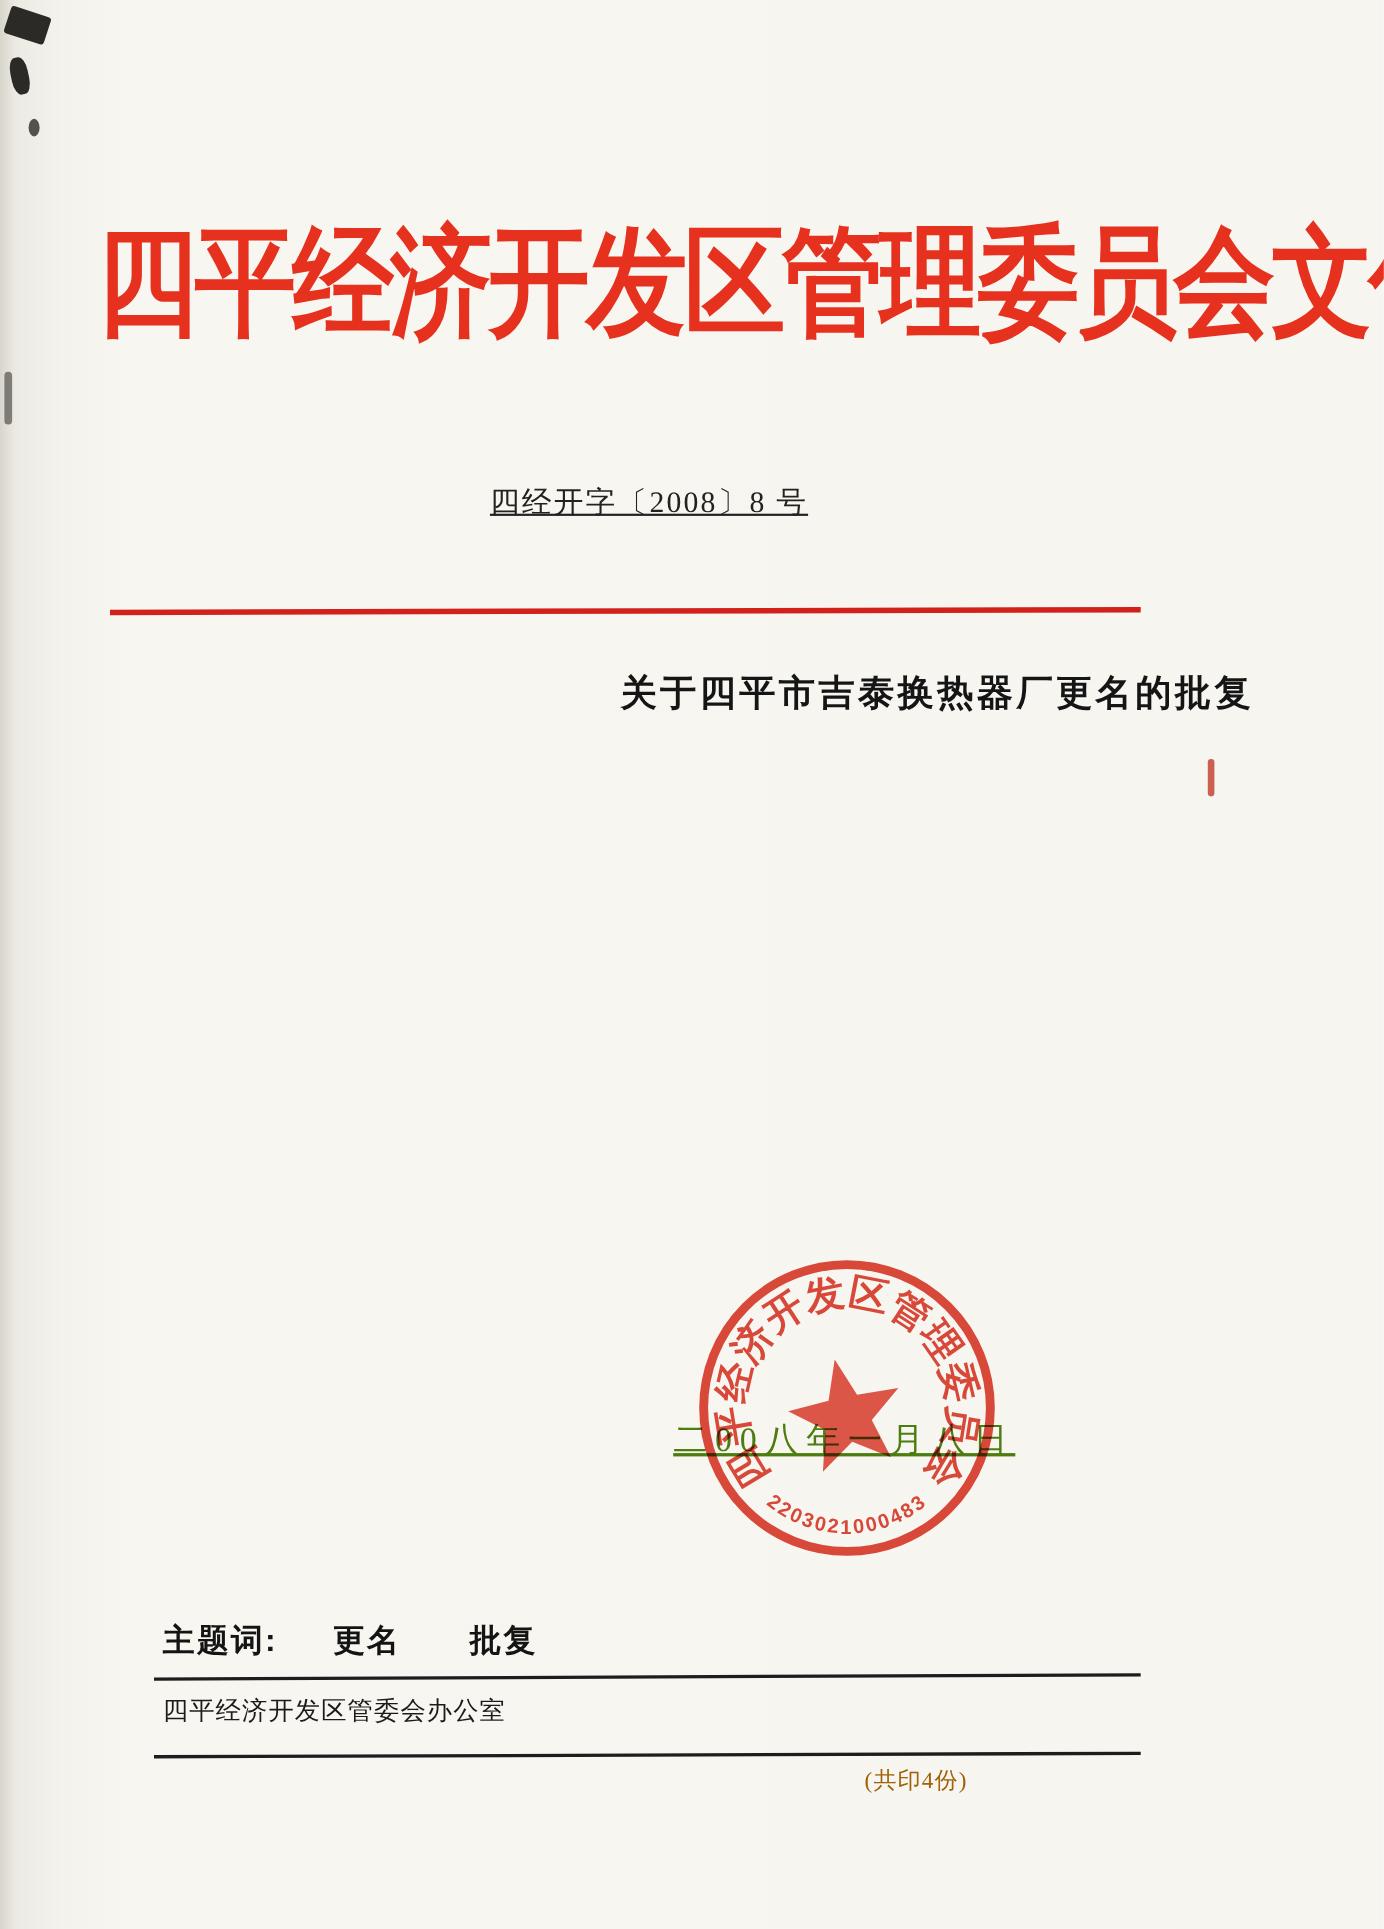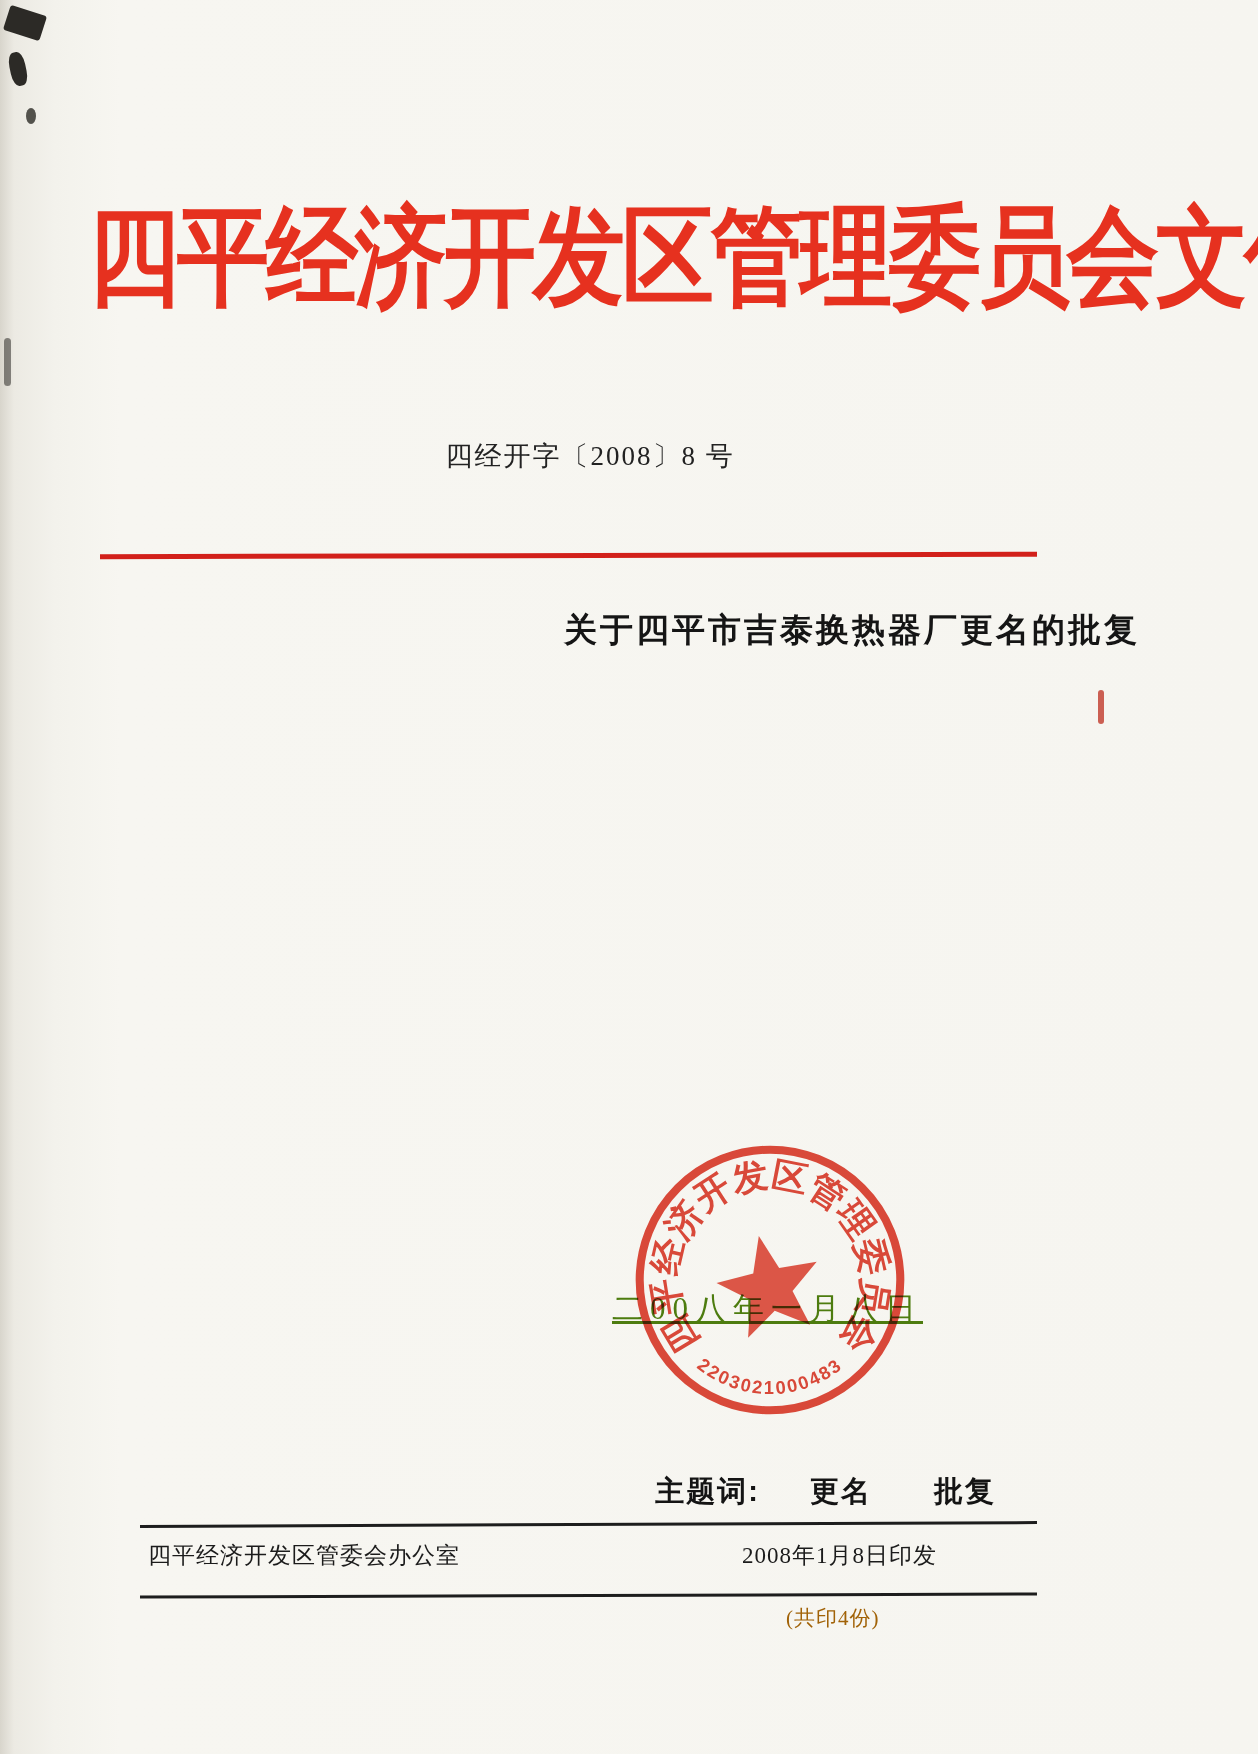--- a/index.html
+++ b/index.html
@@ -12,21 +12,21 @@
   .page{position:absolute;inset:0;}
   .red-header{
     position:absolute;left:88px;top:186px;width:956px;height:142px;
     font-family:"Liberation Serif","DejaVu Serif",serif;
     font-weight:bold;font-size:92px;line-height:142px;letter-spacing:-3px;
     text-align:center;white-space:nowrap;
     transform:scaleY(1.18);transform-origin:center;
   }
   .doc-number{
     position:absolute;left:0;top:438px;width:1180px;
-    text-align:center;font-size:27px;letter-spacing:2px;color:#222;
+    text-align:center;font-size:27px;letter-spacing:2px;color:#222;text-decoration:underline;
   }
   .red-rule{
     position:absolute;left:100px;top:553px;width:937px;height:5px;
     transform:rotate(-0.15deg);
   }
   .doc-title{
     position:absolute;left:0;top:608px;width:1140px;text-align:right;
     font-family:"Liberation Sans","DejaVu Sans",sans-serif;
     font-weight:bold;font-size:33px;letter-spacing:3px;color:#151515;
   }
@@ -41,21 +41,21 @@
     position:absolute;left:612px;top:1288px;
     font-size:31px;letter-spacing:7px;color:#4d7c0f;white-space:nowrap;text-decoration:underline;
   }
   .seal-wrap{
     position:absolute;left:630px;top:1140px;width:280px;height:280px;
     mix-blend-mode:multiply;opacity:0.9;
   }
   .keywords-row{
     position:absolute;left:148px;top:1472px;width:900px;
     font-family:"Liberation Sans","DejaVu Sans",sans-serif;
-    font-weight:bold;font-size:29px;letter-spacing:2px;color:#141414;text-align:right;
+    font-weight:bold;font-size:29px;letter-spacing:2px;color:#141414;
   }
   .kw{margin-right:52px;}
   .kw-label{margin-right:40px;}
   .black-rule{
     position:absolute;left:140px;width:897px;height:3px;background:#1d1d1d;
   }
   .rule-a{top:1523px;transform:rotate(-0.25deg);}
   .rule-b{top:1594px;transform:rotate(-0.2deg);}
   .footer-row{
     position:absolute;left:148px;top:1540px;width:889px;
@@ -117,20 +117,19 @@
   <div class="keywords-row">
     <span class="kw-label">主题词:</span>
     <span class="kw">更名</span>
     <span class="kw">批复</span>
   </div>
 
   <div class="black-rule rule-a"></div>
 
   <div class="footer-row">
     <span class="footer-left">四平经济开发区管委会办公室</span>
-    <span class="footer-right">2008年1月8日印发</span>
   </div>
 
   <div class="black-rule rule-b"></div>
 
   <div class="copies-note">(共印4份)</div>
 
 </div>
 
 </body></html>

